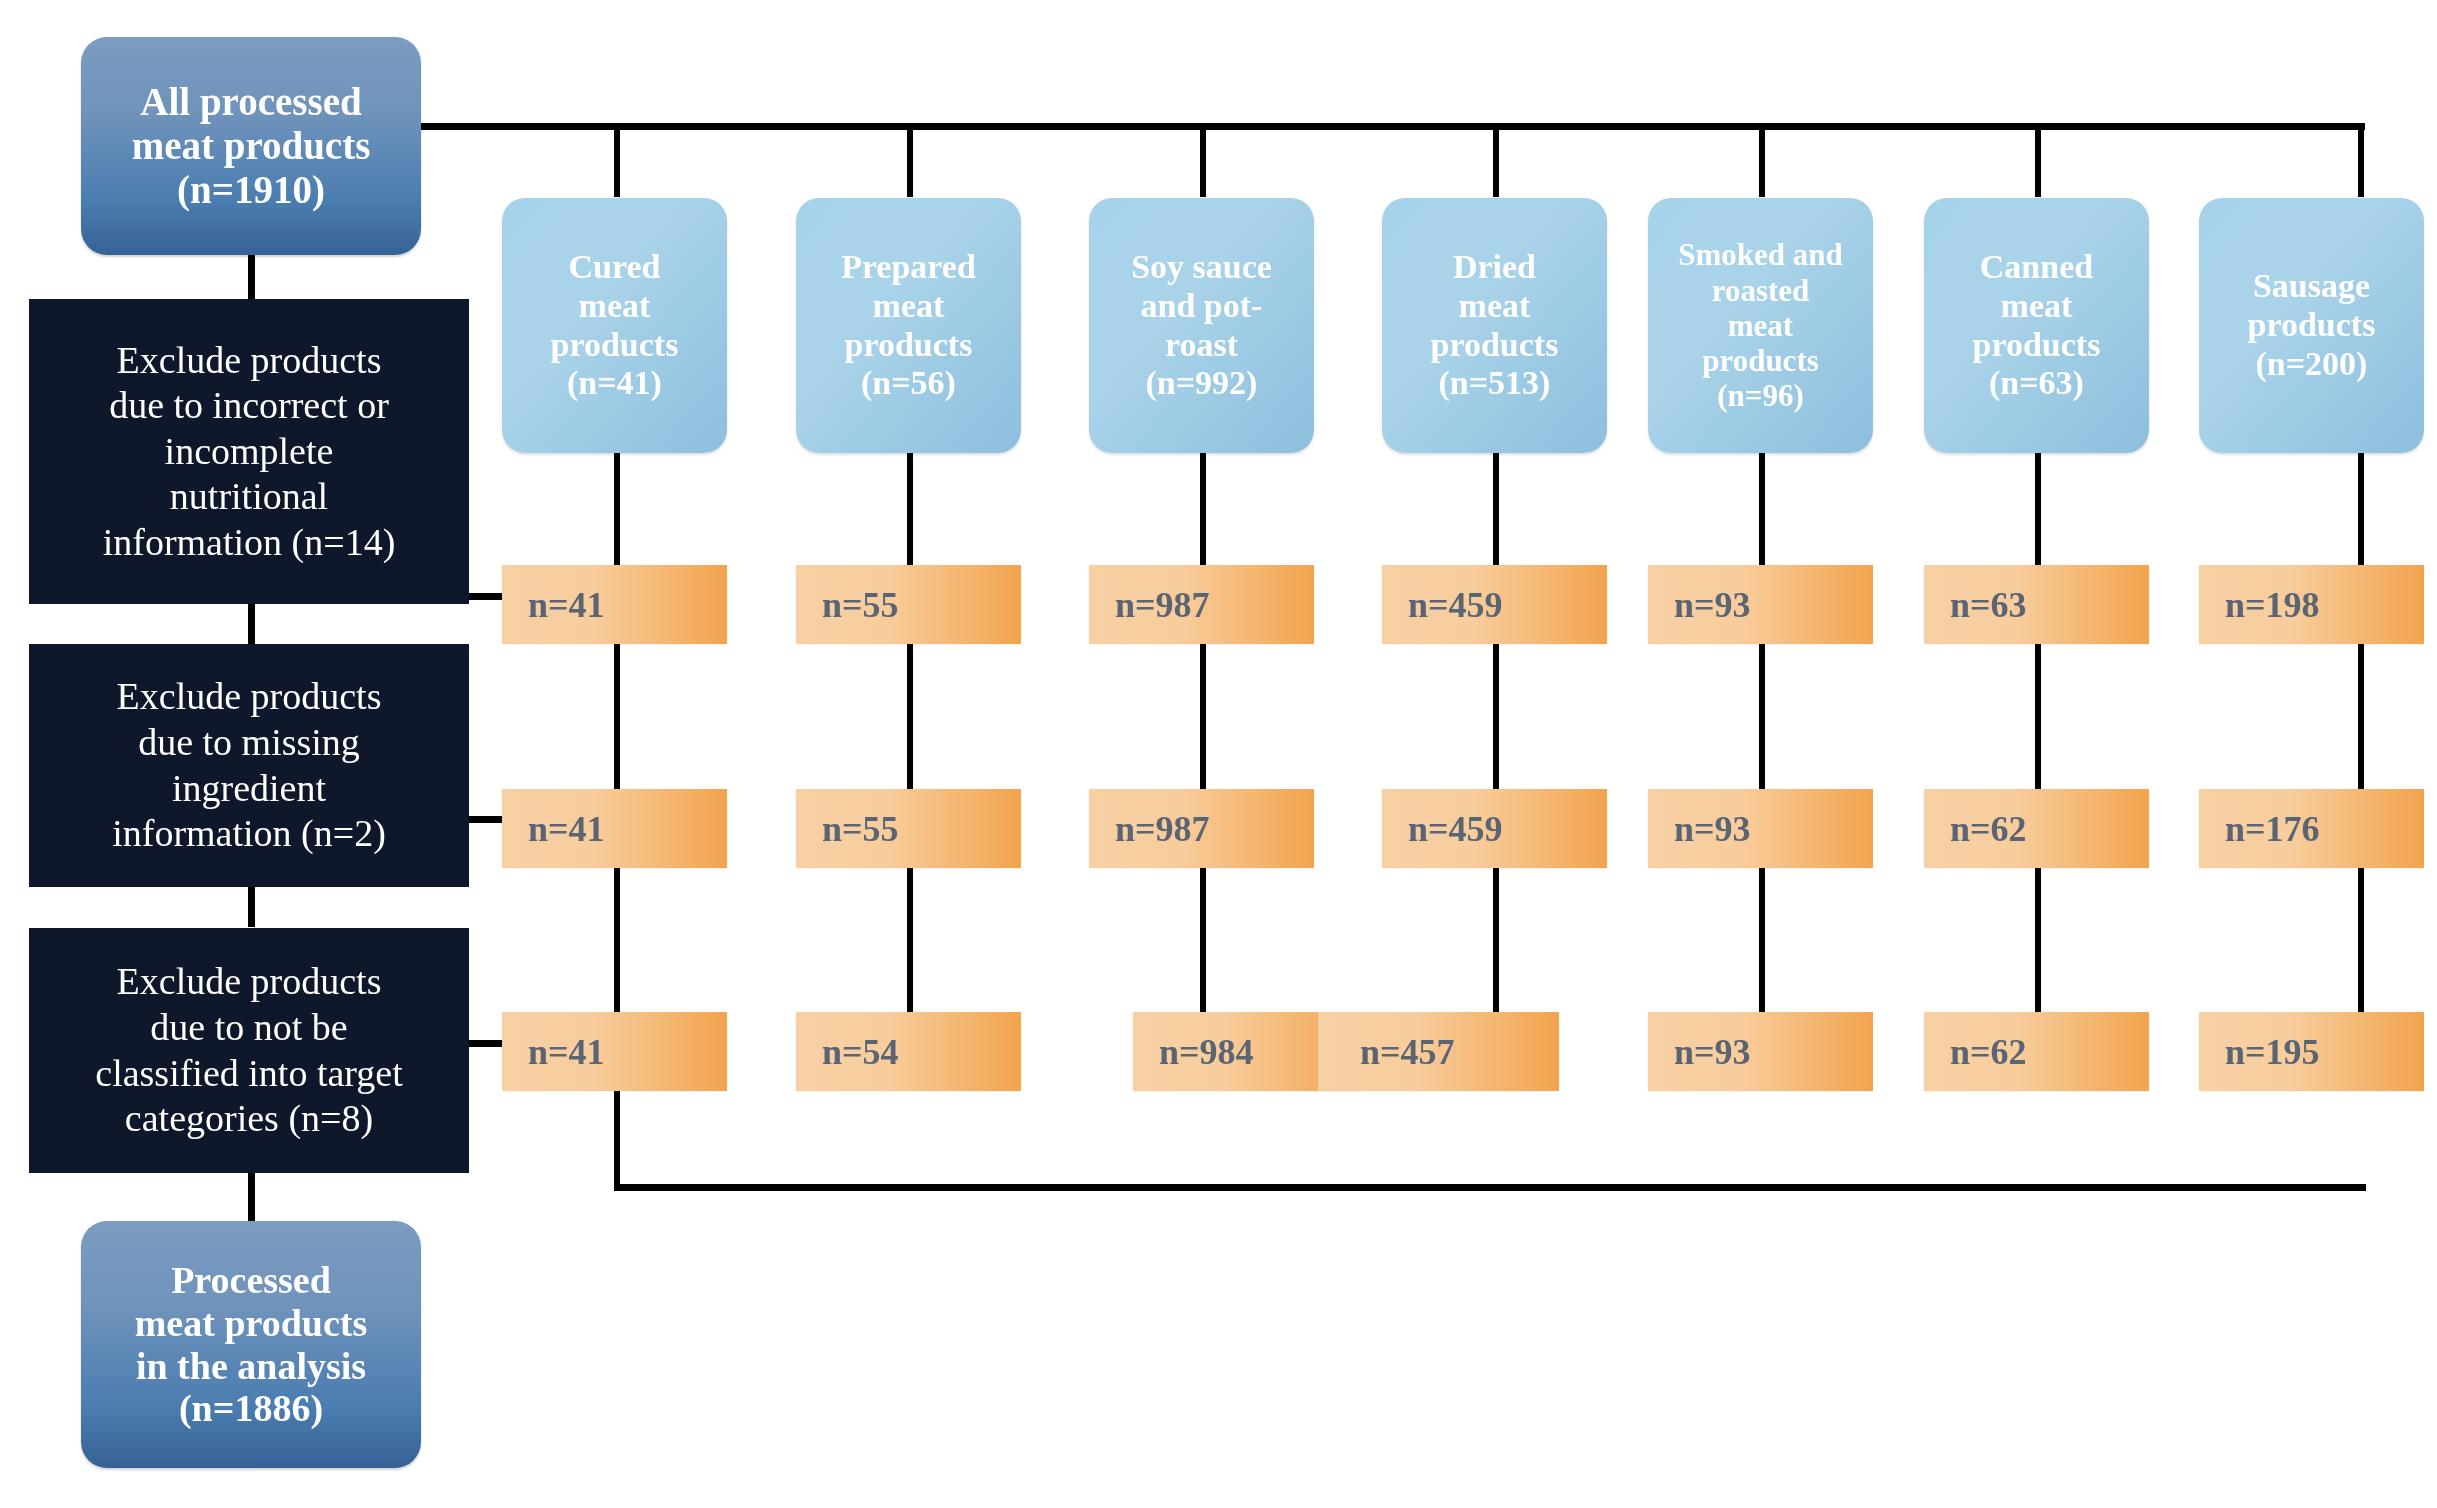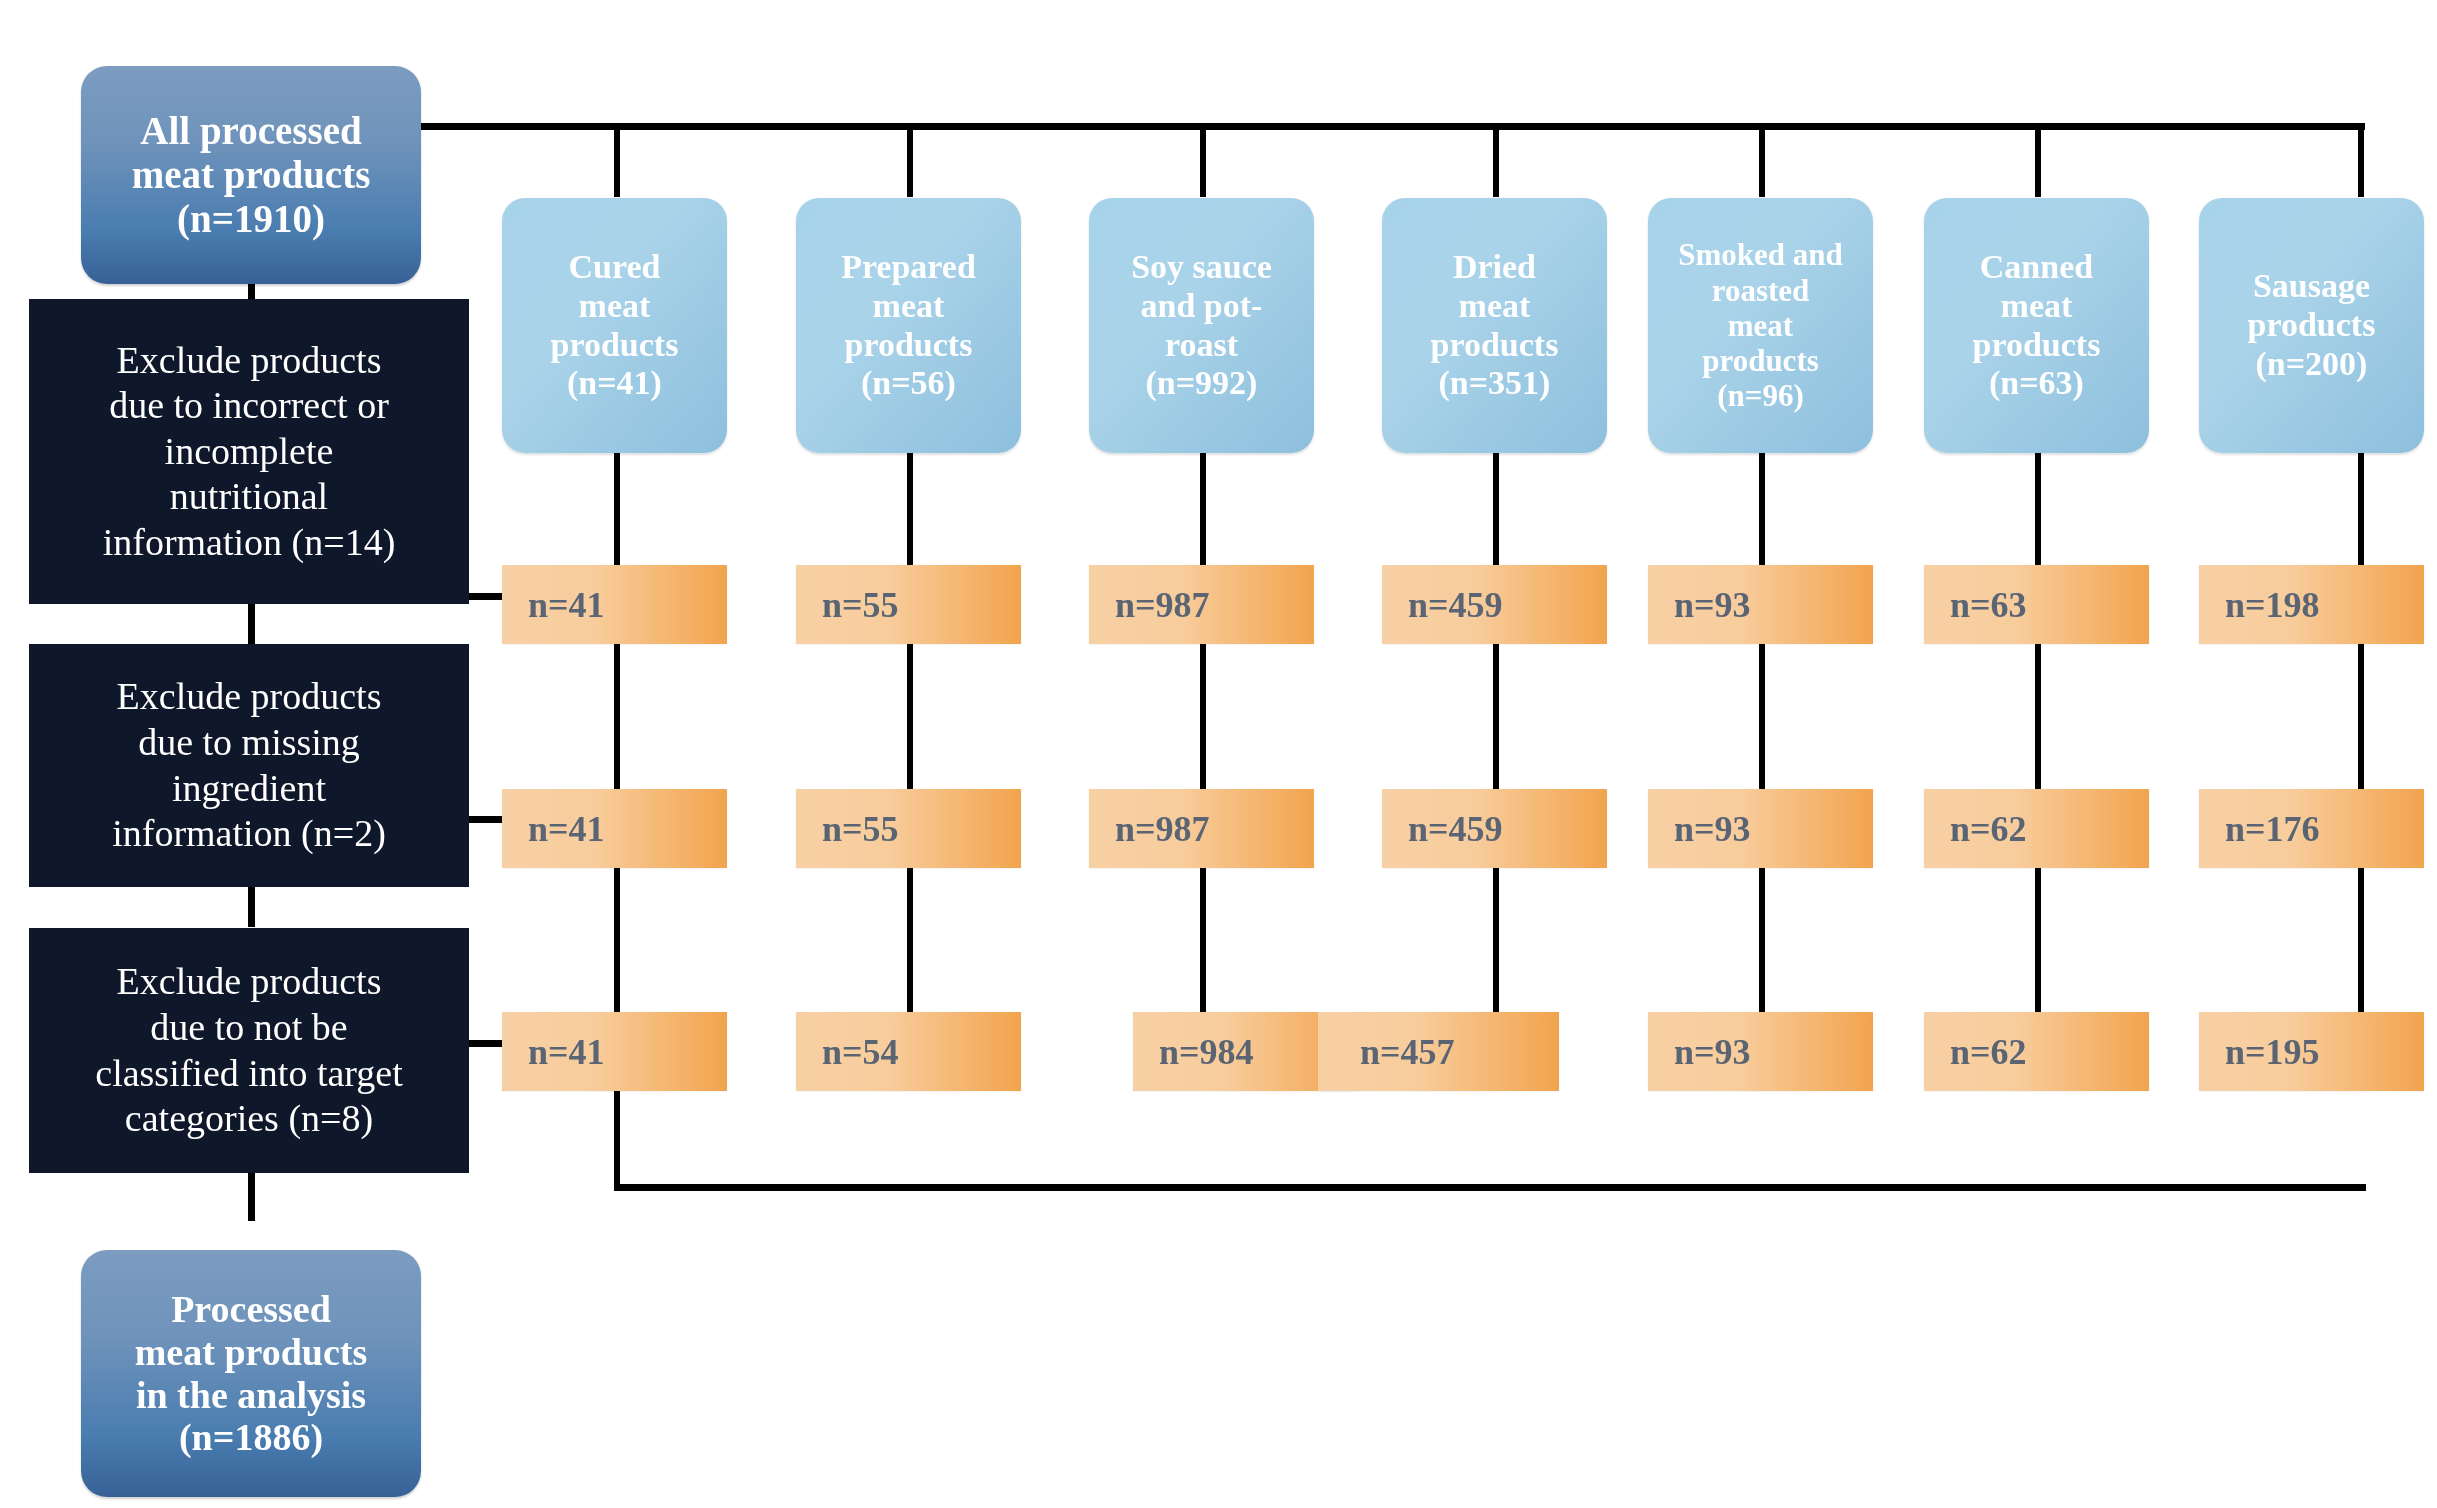--- a/index.html
+++ b/index.html
@@ -30,21 +30,20 @@
     border-radius: 26px;
     background: linear-gradient(to bottom, #7c9cc0 0%, #6f93bb 35%, #4a7db0 75%, #376196 100%);
     color: #ffffff;
     font-weight: bold;
     display: flex;
     align-items: center;
     justify-content: center;
     text-align: center;
     line-height: 1.12;
     box-shadow: 0 1.5px 2.3px rgba(0,0,0,0.18);
-    margin-top: 29px;
   }
   .blue-box .txt { padding: 0 10.8px; white-space: pre-line; }
 
   
   .gray-box {
     position: absolute;
     background: #0f172a;
     color: #ffffff;
     display: flex;
     align-items: center;
@@ -171,21 +170,21 @@
     <span class="txt">Soy sauce
 and pot-
 roast
 (n=992)</span>
   </div>
 
   <div class="cat-box" style="left:1382px; top:198px; width:225px; height:255px; font-size:34px;">
     <span class="txt">Dried
 meat
 products
-(n=351)</span>
+(n=513)</span>
   </div>
 
   <div class="cat-box" style="left:1648px; top:198px; width:225px; height:255px; font-size:31px;">
     <span class="txt">Smoked and
 roasted
 meat
 products
 (n=96)</span>
   </div>
 

